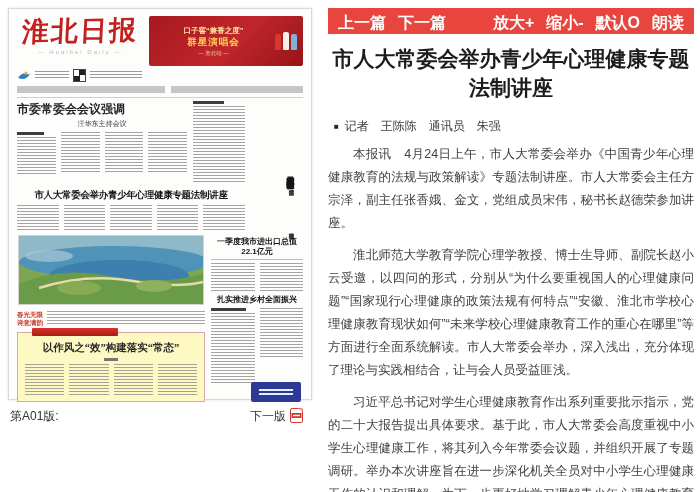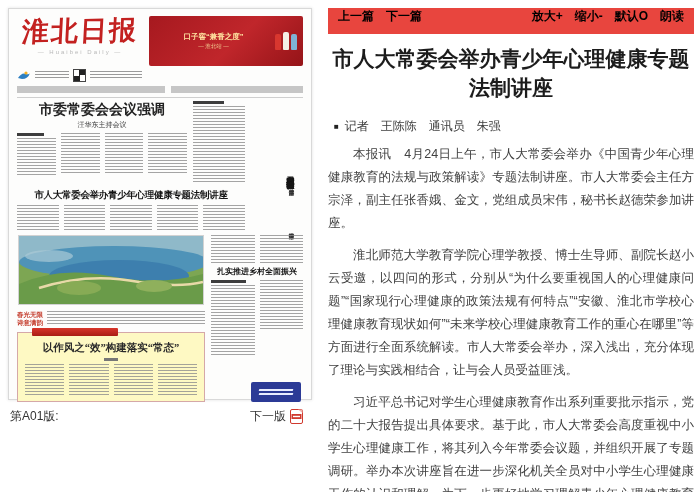--- a/index.html
+++ b/index.html
@@ -24,21 +24,21 @@
   .b1{background:#d8372f;} .b2{background:#f4efe6;height:18px;} .b3{background:#7fb3d5;}
   .inforow{display:flex;align-items:center;gap:4px;height:15px;margin-top:2px;}
   .logo{width:14px;height:11px;}
   .microblock{height:9px;background:repeating-linear-gradient(to bottom,#9a9a9a 0 1px,transparent 1px 3px);}
   .qr{width:11px;height:11px;background:
       conic-gradient(#222 25%,#fff 0 50%,#222 0 75%,#fff 0);border:1px solid #444;}
   .graybar{display:flex;gap:6px;height:7px;margin-top:3px;}
   .graybar>div{background:#c6c6c6;height:7px;}
   .rule{border-top:1px solid #cfcfcf;margin:4px 0 3px;}
   .bodywrap{position:relative;padding-right:58px;}
-  .kicker{text-align:center;font-size:14px;font-weight:700;color:#222;}
+  .kicker{font-size:12px;font-weight:700;color:#222;}
   .lead-head{text-align:center;font-size:11.5px;font-weight:800;color:#101010;margin-top:1px;white-space:nowrap;letter-spacing:-0.5px;}
   .lead-sub{text-align:center;font-size:7px;color:#333;margin:1px 0 3px;}
   .cols{display:flex;gap:5px;}
   .cols>div{flex:1;}
   .ft{background:repeating-linear-gradient(to bottom,#8e8e8e 0 1px,transparent 1px 3px);opacity:.8;}
   .colhead{width:70%;height:3px;background:#3d3d3d;margin-bottom:2px;}
   .rowA{display:flex;gap:6px;}
   .midstory{width:52px;}
   .story2-head{text-align:center;font-size:9.5px;font-weight:800;color:#141414;margin:5px 0 3px;white-space:nowrap;letter-spacing:-0.3px;}
   .vhead{position:absolute;right:8px;top:70px;height:132px;writing-mode:vertical-rl;
@@ -57,26 +57,26 @@
     background:linear-gradient(#d8352a,#a91d14);border-radius:1px;}
   .boxhead{font-family:"Liberation Serif","DejaVu Serif",serif;text-align:center;font-size:10.5px;
     font-weight:800;color:#2a2a2a;margin-top:3px;white-space:nowrap;}
   .boxauthor{width:14px;height:3px;background:#777;margin:3px auto;}
   .rc-head{font-size:8px;font-weight:800;color:#141414;text-align:center;line-height:10px;margin:2px 0 3px;}
   .rc-head.first{border-bottom:1px solid #bbb;padding-bottom:2px;}
   .bluebadge{position:absolute;right:2px;bottom:0;width:50px;height:20px;background:#2b3a96;border-radius:2px;
     display:flex;flex-direction:column;justify-content:center;align-items:center;gap:2px;}
   .bluebadge i{display:block;width:34px;height:2px;background:#e8ecff;transform:skew(-18deg);}
   .footer-left{left:10px;top:408px;font-size:12px;color:#333;}
-  .footer-right{left:250px;top:408px;font-size:12px;color:#333;display:flex;align-items:center;gap:4px;}
+  .footer-right{left:250px;top:408px;font-size:12px;color:#333;display:flex;gap:4px;}
   .pdficon{width:13px;height:15px;display:inline-block;}
   
   .reader{left:328px;top:8px;width:366px;}
-  .toolbar{height:26px;background:#e8453e;color:#000000;display:flex;align-items:flex-start;
-    padding:0 10px;font-size:12px;font-weight:700;}
+  .toolbar{height:26px;background:#e8453e;color:#ffffff;display:flex;align-items:flex-end;
+    padding:0 10px;font-size:16px;font-weight:700;}
   .toolbar .grow{flex:1;}
   .tbtn{cursor:pointer;margin-right:12px;white-space:nowrap;}
   .tbtn.r{margin-right:0;margin-left:12px;}
   .a-title{font-size:21px;line-height:29px;font-weight:800;color:#1c1c1c;text-align:center;margin:10px 2px 0;}
   .byline{margin:16px 6px 2px;font-size:12px;color:#3c3c3c;display:flex;align-items:center;}
   .byline .sq{font-size:8px;margin-right:6px;color:#222;}
   .byline span{margin-right:12px;}
   .a-body{margin-top:8px;}
   .a-body p{font-size:12.5px;color:#414141;line-height:23px;text-align:justify;
     text-indent:2em;margin:0 0 9px;}
@@ -86,20 +86,21 @@
 
 <div class="abs paper">
   <div class="mastrow">
     <div class="mast">
       <div class="mast-title">淮北日报</div>
       <div class="mast-sub">— Huaibei Daily —</div>
     </div>
     <div class="ad">
       <div class="ad-text">
         <div class="ad-l1">口子窖“兼香之度”</div>
+        <div class="ad-l2">群星演唱会</div>
         <div class="ad-l3">— 淮北站 —</div>
       </div>
       <div class="bottles">
         <span class="bottle b1"></span>
           <span class="bottle b2"></span>
           <span class="bottle b3"></span>
       </div>
     </div>
   </div>
 
@@ -212,20 +213,21 @@
               <div class="ft" style="height:32px;"></div>
             </div>
           <div>
               <div class="ft" style="height:32px;"></div>
             </div>
         </div>
       </div>
     </div>
 
     <div class="rightcol">
+      <div class="rc-head first">一季度我市进出口总值22.1亿元</div>
       <div class="cols">
         <div>
             <div class="ft" style="height:30px;"></div>
           </div>
         <div>
             <div class="ft" style="height:30px;"></div>
           </div>
       </div>
       <div class="rc-head">
         <div>扎实推进乡村全面振兴</div>

